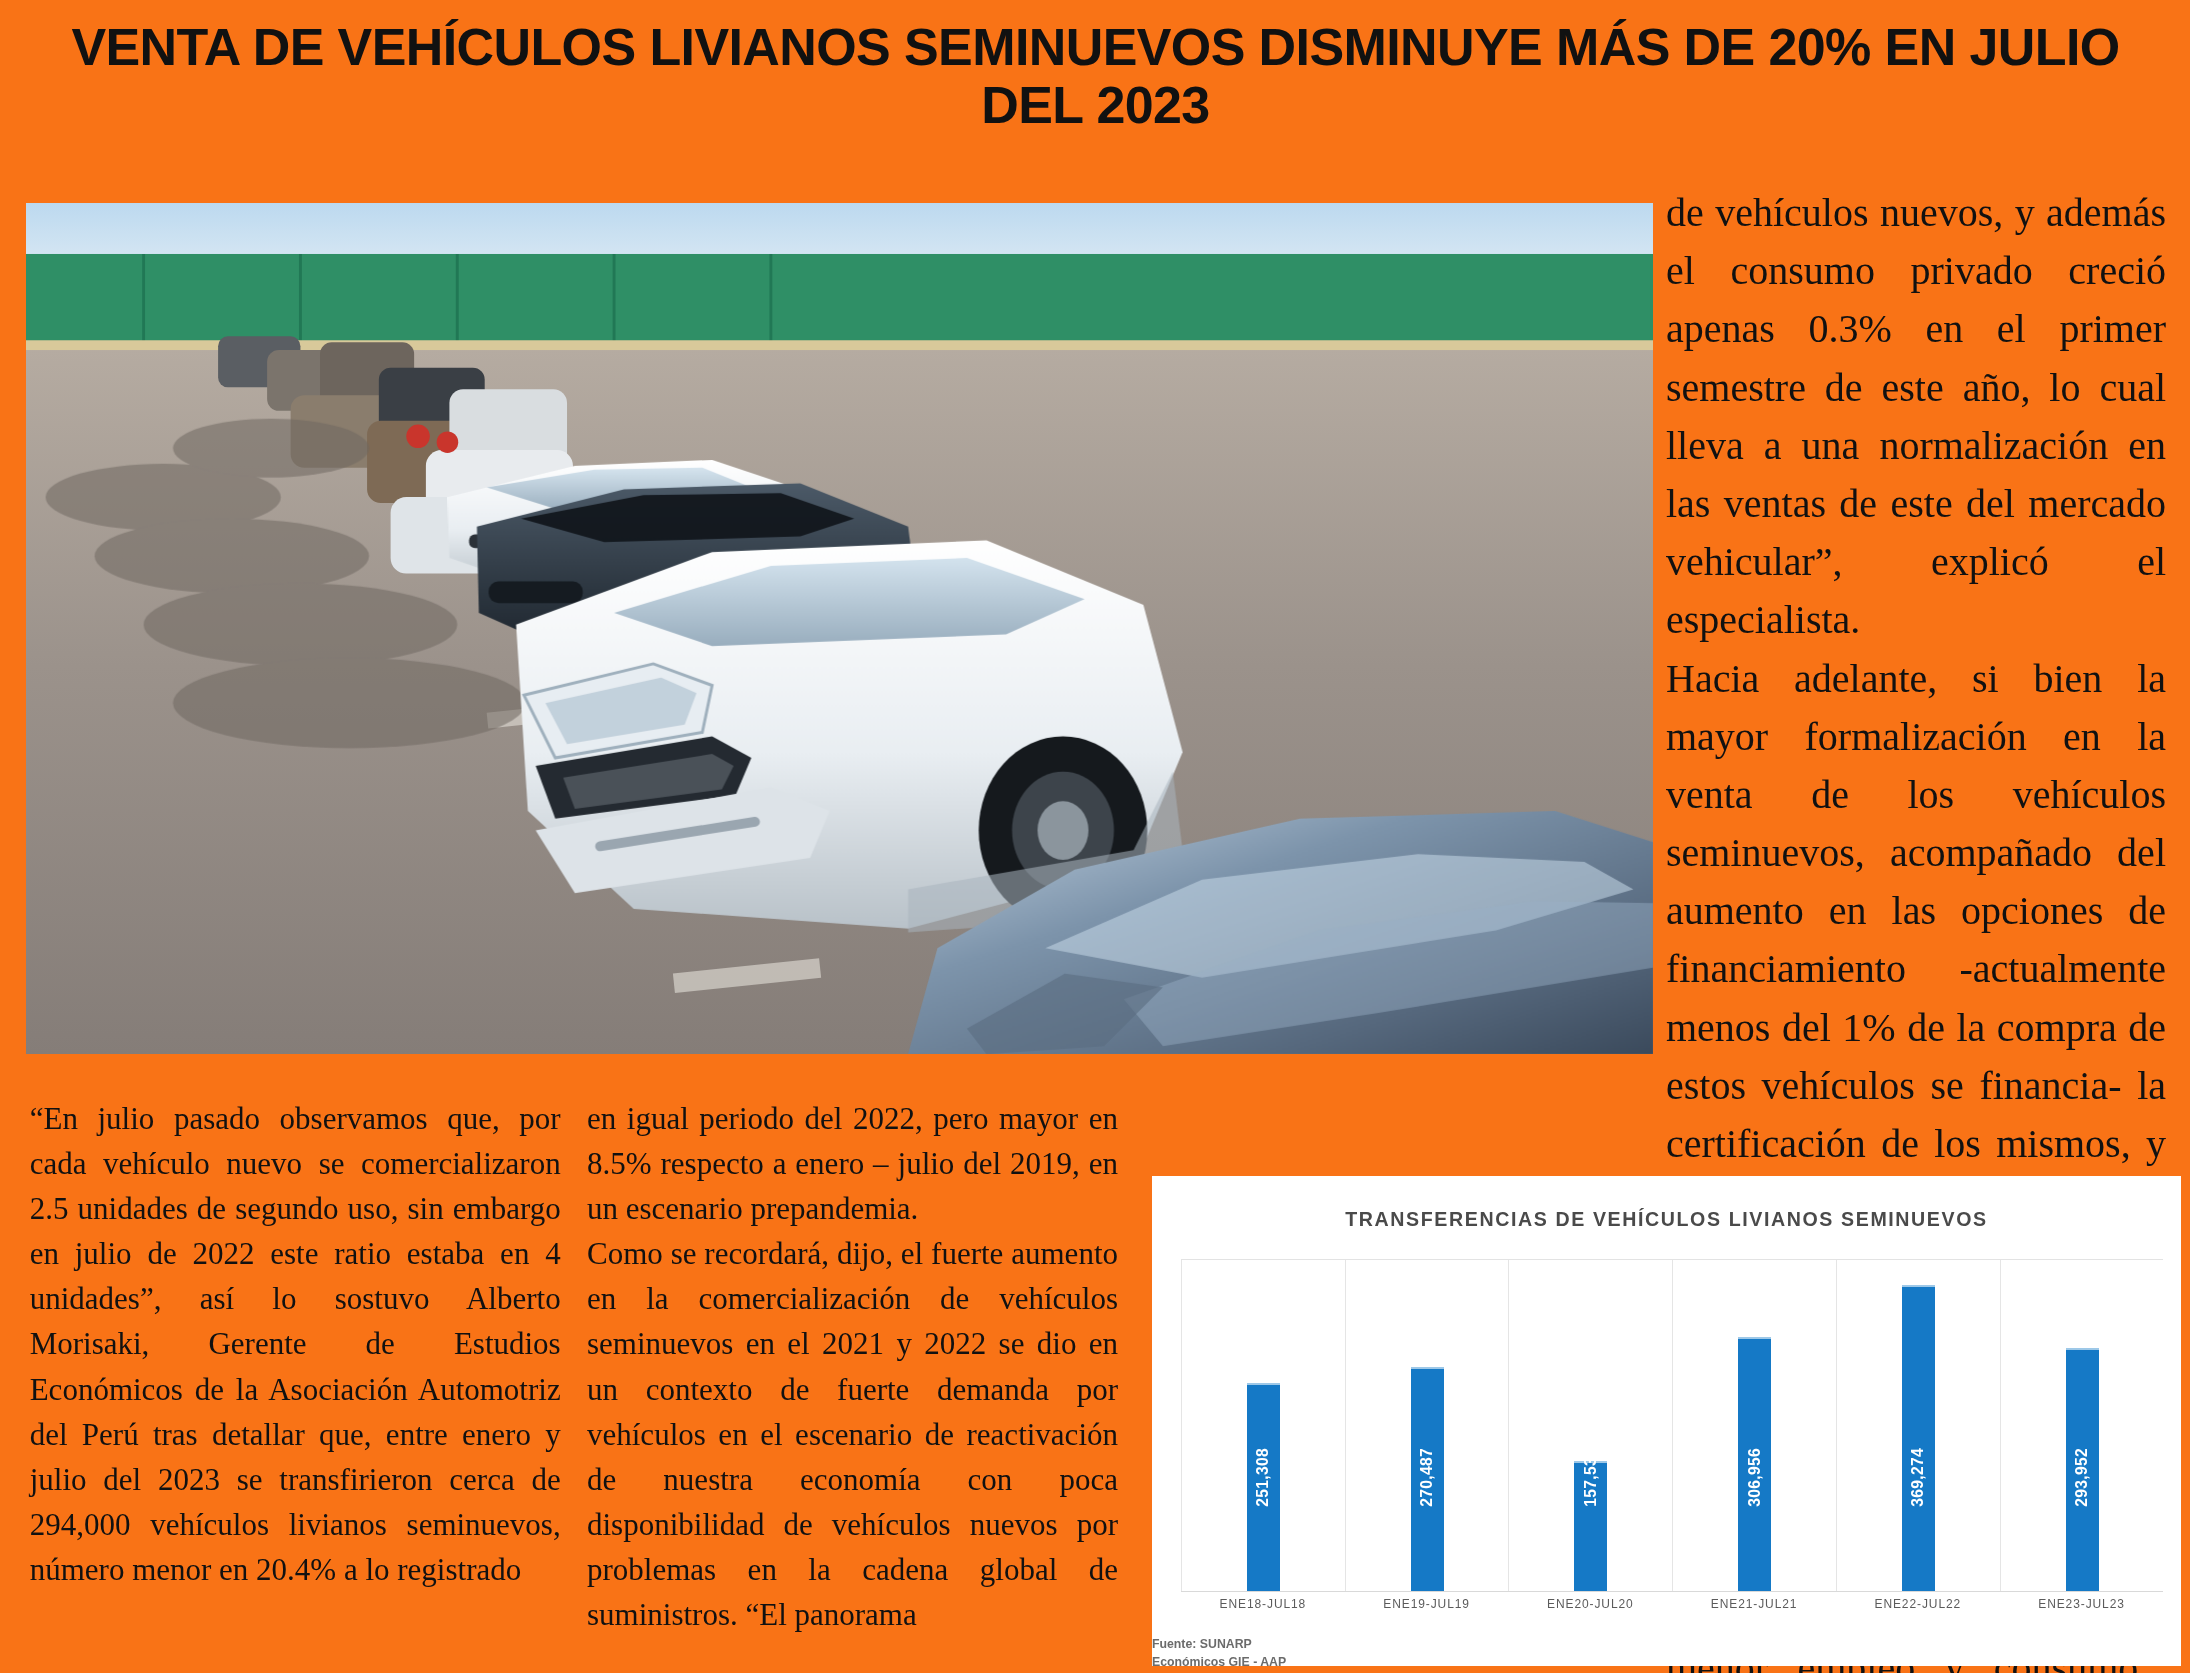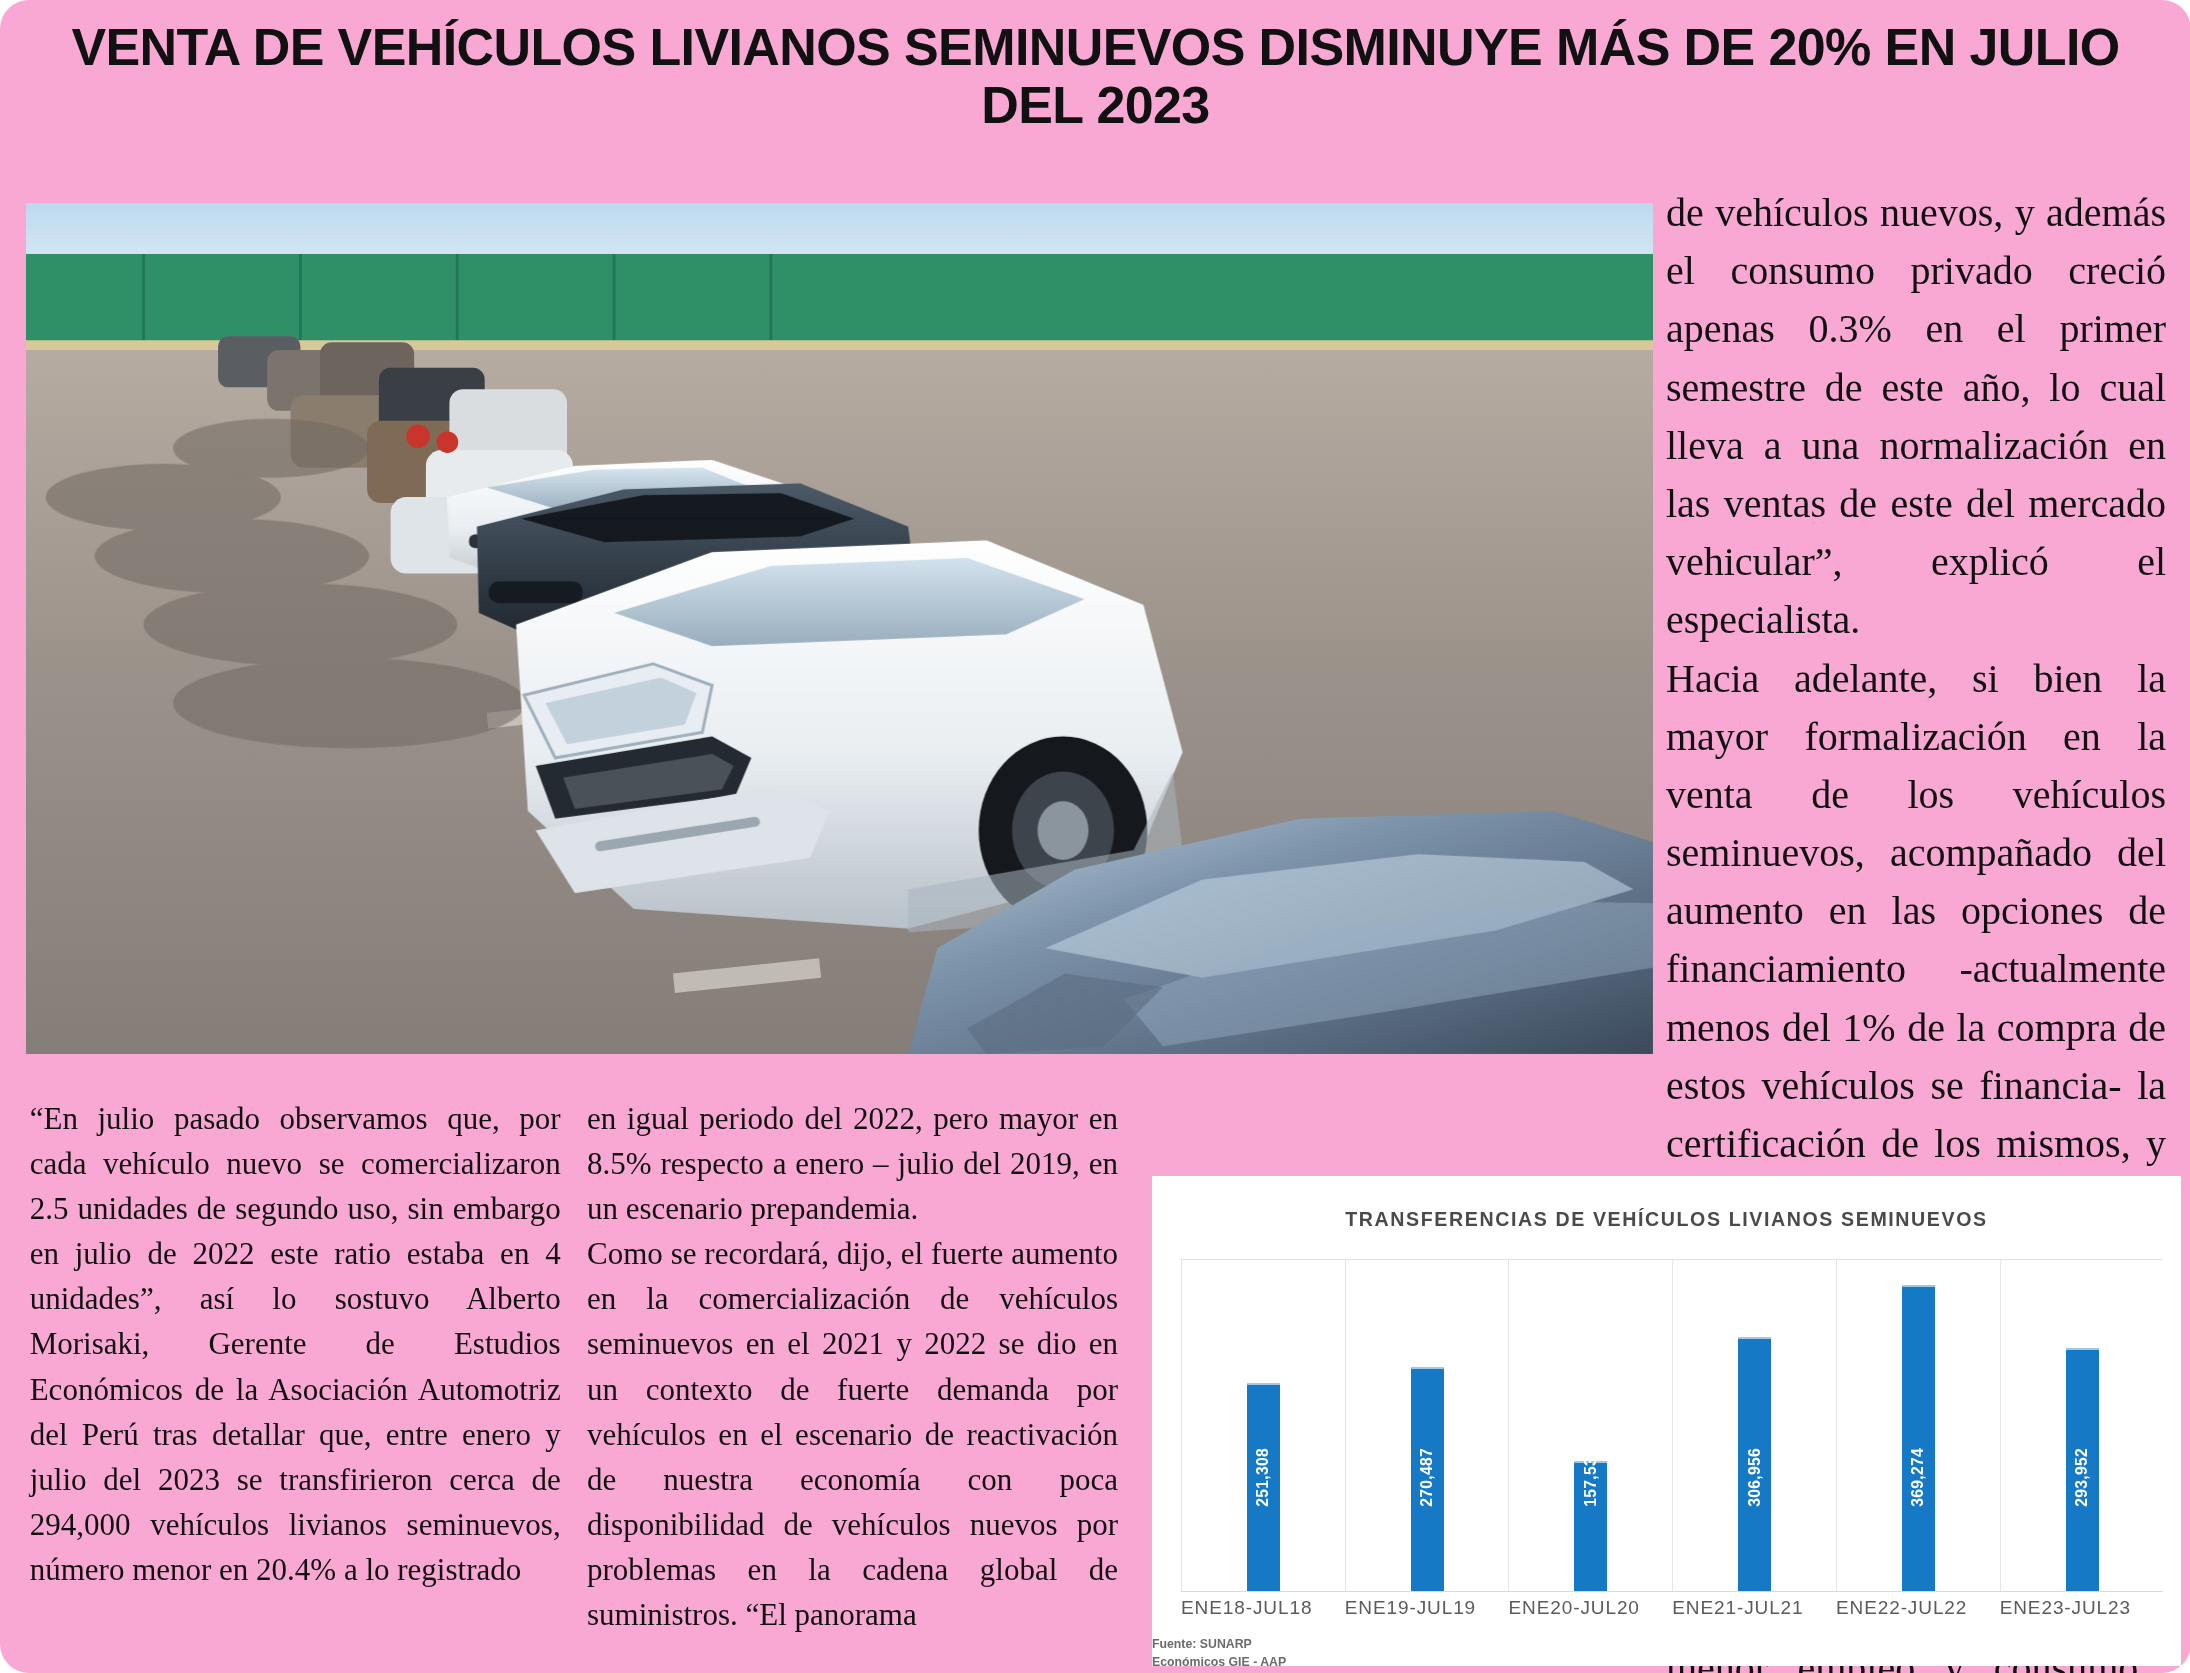--- a/index.html
+++ b/index.html
@@ -9,22 +9,21 @@
     height: 1673px;
     background: #ffffff;
     font-family: "Liberation Serif", serif;
     overflow: hidden;
   }
 
   .page {
     position: relative;
     width: 2191px;
     height: 1673px;
-    background: #f9a8d4;
-    border-radius: 29px;
+    background: #f97316;
   }
 
   
   .headline {
     position: absolute;
     left: 49px;
     top: 17.6px;
     width: 2093px;
     text-align: center;
     font-family: "Liberation Sans", sans-serif;
@@ -141,23 +140,23 @@
   }
   .xaxis {
     position: absolute;
     left: 29px;
     top: 421px;
     right: 17.6px;
     display: flex;
   }
   .xtick {
     flex: 1 1 0;
-    text-align: left;
-    font-family: "Liberation Sans", sans-serif;
-    font-size: 19px;
+    text-align: center;
+    font-family: "Liberation Sans", sans-serif;
+    font-size: 12px;
     letter-spacing: 0.9px;
     color: #5b5b5b;
   }
   .chart-source {
     position: absolute;
     left: 0px;
     top: 459px;
     font-family: "Liberation Sans", sans-serif;
     font-size: 12.3px;
     line-height: 1.5;

